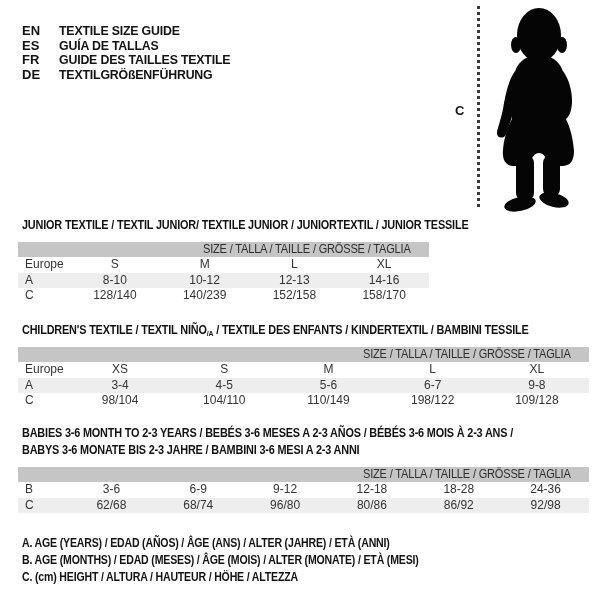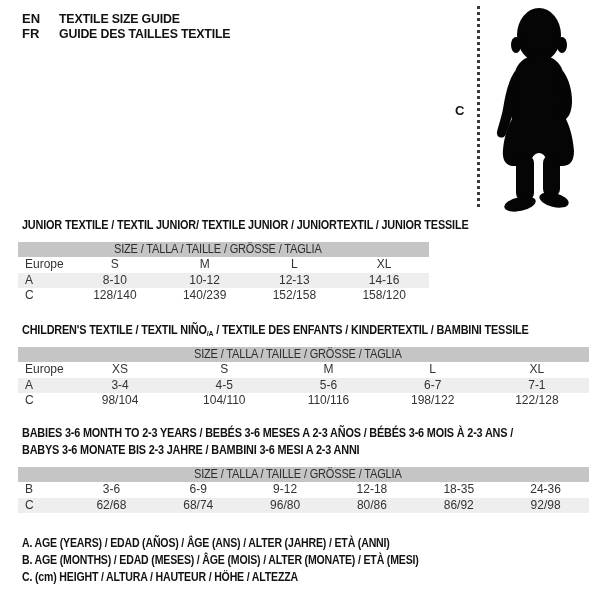--- a/index.html
+++ b/index.html
@@ -7,21 +7,21 @@
     --stripe:#eeeeee;
     --text:#333333;
     --ink:#121212;
   }
   html,body{margin:0;padding:0;background:#ffffff;}
   .page{
     position:relative;width:600px;height:600px;background:#ffffff;
     font-family:"Liberation Sans",sans-serif;color:var(--text);overflow:hidden;
   }
   
-  .langs{position:absolute;left:22px;top:12px;}
+  .langs{position:absolute;left:22px;top:24px;}
   .lang-row{display:flex;font-weight:700;font-size:13px;line-height:14.5px;color:var(--ink);}
   .lang-code{width:37px;flex:0 0 37px;}
   .lang-text{white-space:nowrap;display:inline-block;transform:scaleX(0.95);transform-origin:0 50%;letter-spacing:-0.2px;}
   
   .measure-line{position:absolute;left:477px;top:6px;height:201px;width:0;border-left:3px dotted #3a3a3a;}
   .c-label{position:absolute;left:455px;top:103px;font-size:13px;font-weight:700;color:var(--ink);}
   .baby-svg{position:absolute;left:486px;top:5px;width:100px;height:212px;}
   
   .sec-title{
     position:absolute;font-weight:700;font-size:12.5px;color:var(--ink);
@@ -32,43 +32,51 @@
   #t2-title{left:22px;top:322px;}
   #t3-title{left:22px;top:425px;}
   .sub{font-size:8px;vertical-align:-2px;}
   
   table.sizes{position:absolute;border-collapse:collapse;table-layout:fixed;}
   #t1{left:18px;top:242px;width:411px;}
   #t2{left:18px;top:347px;width:571px;}
   #t3{left:18px;top:467px;width:571px;}
   th.band{
     background:var(--band);height:15px;line-height:15px;
-    font-weight:400;font-size:12px;color:#2e2e2e;text-align:center;padding:0 0 0 7px;
+    font-weight:400;font-size:12px;color:#2e2e2e;text-align:right;padding:0 0 0 7px;
   }
   td{font-size:12px;color:var(--text);text-align:center;height:15px;line-height:15.5px;padding:0;margin-left:20px;}
   td.lbl{text-align:left;padding-left:7px;}
   tr.stripe{background:var(--stripe);}
   .cond{display:inline-block;transform:scaleX(0.92);transform-origin:0 50%;letter-spacing:-0.2px;white-space:nowrap;}
   
   .footnotes{position:absolute;left:22px;top:535px;font-weight:700;font-size:12px;
     line-height:17px;color:var(--ink);transform:scaleX(0.88);transform-origin:0 0;white-space:nowrap;letter-spacing:-0.2px;}
 </style>
 </head>
 <body>
 
 <div class="page">
 
   <div class="langs">
     <div class="lang-row">
       <span class="lang-code">EN</span>
       <span class="lang-text">TEXTILE SIZE GUIDE</span>
     </div>
     <div class="lang-row">
+      <span class="lang-code">ES</span>
+      <span class="lang-text">GUÍA DE TALLAS</span>
+    </div>
+    <div class="lang-row">
       <span class="lang-code">FR</span>
       <span class="lang-text">GUIDE DES TAILLES TEXTILE</span>
+    </div>
+    <div class="lang-row">
+      <span class="lang-code">DE</span>
+      <span class="lang-text">TEXTILGRÖßENFÜHRUNG</span>
     </div>
   </div>
 
   <span class="c-label">C</span>
   <div class="measure-line"></div>
   <svg class="baby-svg" viewBox="0 0 100 212" xmlns="http://www.w3.org/2000/svg" aria-hidden="true">
     <g fill="#050505">
       <ellipse cx="53" cy="30" rx="22" ry="27"></ellipse>
       <ellipse cx="30" cy="40" rx="5" ry="8"></ellipse>
       <ellipse cx="76" cy="40" rx="5" ry="8"></ellipse>
@@ -110,21 +118,21 @@
         <td>8-10</td>
         <td>10-12</td>
         <td>12-13</td>
         <td>14-16</td>
       </tr>
       <tr>
         <td class="lbl">C</td>
         <td>128/140</td>
         <td>140/239</td>
         <td>152/158</td>
-        <td>158/120</td>
+        <td>158/170</td>
       </tr>
     </tbody>
   </table>
 
   <div class="sec-title" id="t2-title"><span>CHILDREN'S TEXTILE / TEXTIL NIÑO</span><span class="sub">/A</span><span> / TEXTILE DES ENFANTS / KINDERTEXTIL / BAMBINI TESSILE</span></div>
   <table class="sizes" id="t2">
     <colgroup>
         <col style="width:50px">
         <col>
         <col>
@@ -145,29 +153,29 @@
         <td>M</td>
         <td>L</td>
         <td>XL</td>
       </tr>
       <tr class="stripe">
         <td class="lbl">A</td>
         <td>3-4</td>
         <td>4-5</td>
         <td>5-6</td>
         <td>6-7</td>
-        <td>7-1</td>
+        <td>9-8</td>
       </tr>
       <tr>
         <td class="lbl">C</td>
         <td>98/104</td>
         <td>104/110</td>
-        <td>110/116</td>
+        <td>110/149</td>
         <td>198/122</td>
-        <td>122/128</td>
+        <td>109/128</td>
       </tr>
     </tbody>
   </table>
 
   <div class="sec-title" id="t3-title">
     <div>BABIES 3-6 MONTH TO 2-3 YEARS / BEBÉS 3-6 MESES A 2-3 AÑOS / BÉBÉS 3-6 MOIS À 2-3 ANS /</div>
     <div>BABYS 3-6 MONATE BIS 2-3 JAHRE / BAMBINI 3-6 MESI A 2-3 ANNI</div>
   </div>
   <table class="sizes" id="t3">
     <colgroup>
@@ -184,21 +192,21 @@
           <th class="band" colspan="7"><span class="cond">SIZE / TALLA / TAILLE / GRÖSSE / TAGLIA</span></th>
         </tr>
     </thead>
     <tbody>
       <tr>
         <td class="lbl">B</td>
         <td>3-6</td>
         <td>6-9</td>
         <td>9-12</td>
         <td>12-18</td>
-        <td>18-35</td>
+        <td>18-28</td>
         <td>24-36</td>
       </tr>
       <tr class="stripe">
         <td class="lbl">C</td>
         <td>62/68</td>
         <td>68/74</td>
         <td>96/80</td>
         <td>80/86</td>
         <td>86/92</td>
         <td>92/98</td>

